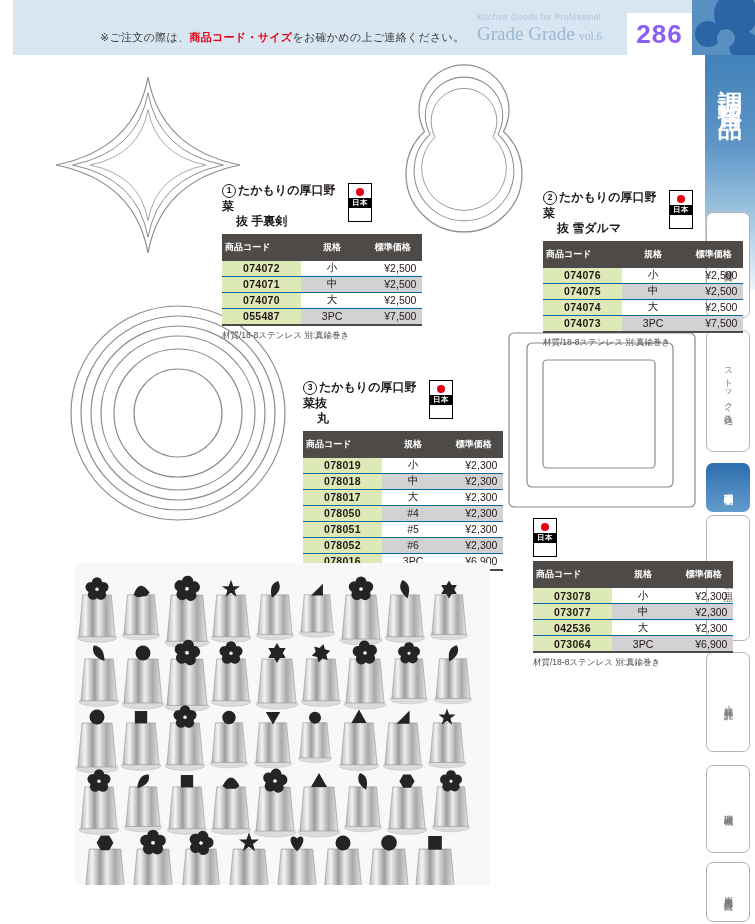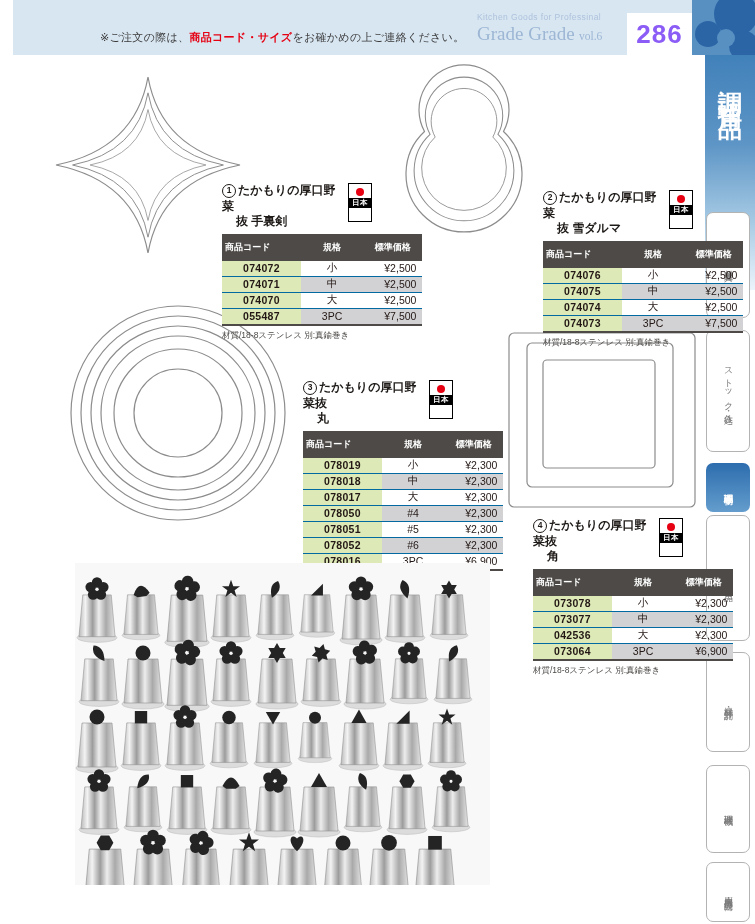--- a/index.html
+++ b/index.html
@@ -288,24 +288,20 @@
             <td class="code">078016</td>
             <td class="spec">3PC</td>
             <td class="price">¥6,900</td>
           </tr>
         </tbody>
   </table>
   <div class="note">材質/18-8ステンレス  別:真鍮巻き</div>
 </section>
   <section class="product" id="p3" style="left: 533px; top: 518px;">
   <div class="p-head">
-    <div class="p-title">
-      <span class="num-circle">4</span><span>たかもりの厚口野菜抜</span>
-      <span class="l2">角</span>
-    </div>
     <div class="origin-badge">
       <span class="origin-dot"></span>
       <span class="origin-label">日本</span>
     </div>
   </div>
   <table class="ptable">
     <thead>
           <tr>
             <th class="c0">商品コード</th>
             <th class="c1">規格</th>

